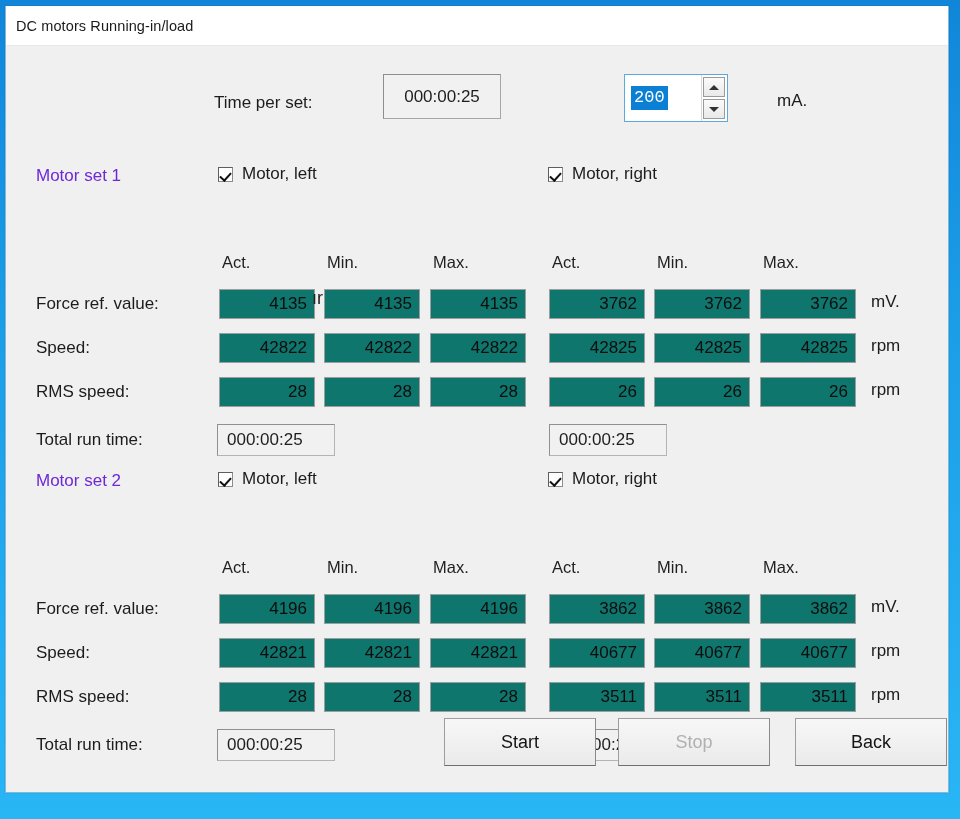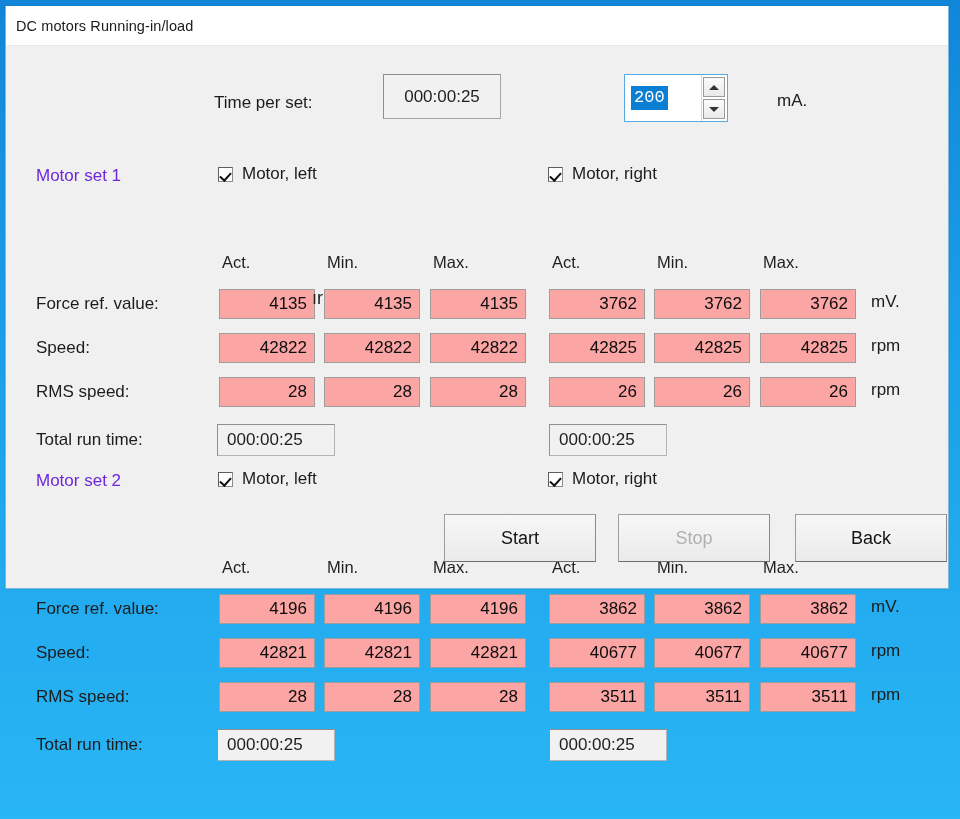--- a/index.html
+++ b/index.html
@@ -15,21 +15,21 @@
   #desktop {
     position: absolute; left: 0; top: 0;
     width: 960px; height: 819px;
     background: linear-gradient(180deg,#1186d8 0%, #1b9ee8 40%, #29b6f5 100%);
   }
 
   
   #window {
     position: absolute;
     left: 5px; top: 6px;
-    width: 944px; height: 583px;
+    width: 944px; height: 787px;
     background: #f0f0f0;
     border: 1px solid #7fb9dd;
     border-top: none;
     box-shadow: 0 0 0 1px rgba(0,0,0,0.04);
   }
   #titlebar {
     height: 40px;
     background: #ffffff;
     border-bottom: 1px solid #e8e8e8;
     display: flex; align-items: center;
@@ -149,21 +149,21 @@
     font-size: 16.5px; color: #1f1f1f;
   }
 
   
   .rowlbl { position: absolute; left: 30px; font-size: 17px; color: #1c1c1c; }
 
   
   .green {
     position: absolute;
     width: 96px; height: 30px;
-    background: #fca5a5;
+    background: #0f766e;
     border: 1px solid #9d9d9d;
     color: #0d0d0d;
     font-size: 17px;
     display: flex; align-items: center; justify-content: flex-end;
     padding-right: 7px;
   }
 
   
   .runtime {
     position: absolute;

